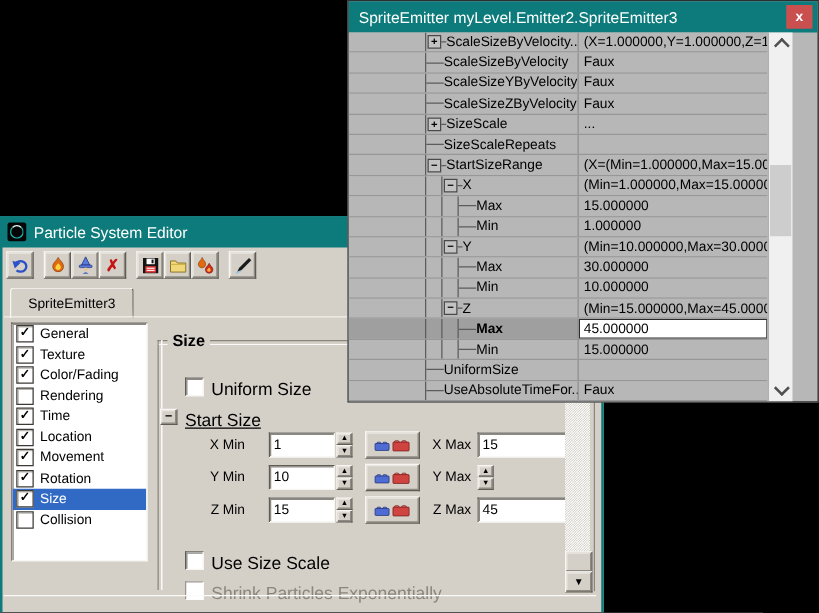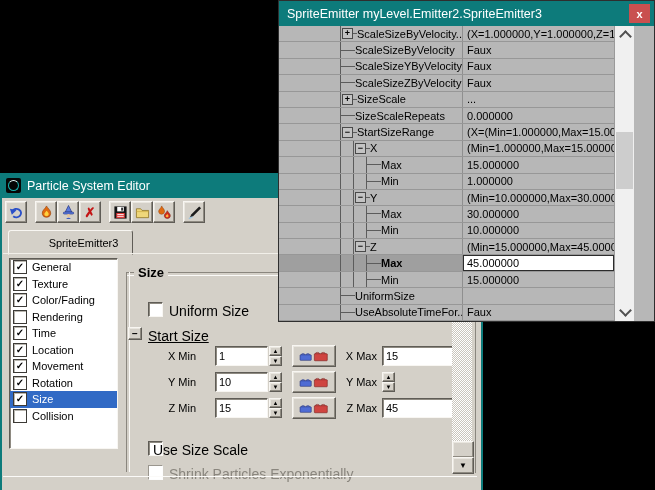--- a/index.html
+++ b/index.html
@@ -26,21 +26,21 @@
          display:flex;align-items:center;justify-content:center;}
   .ulogo i{width:9px;height:9px;border:1.6px solid #17b2ae;border-radius:50%;display:block;
            border-top-color:#e8fdfc;}
   #toolbar{position:absolute;left:5px;top:28px;height:22px;display:flex;align-items:center;}
   .tbtn{width:22px;height:22px;display:flex;align-items:center;justify-content:center;
         padding:0;margin-right:0;}
   .gap{width:8px;}
   .tbtn span{font-size:13px;line-height:13px;}
   #tab{position:absolute;left:8px;top:57px;width:97px;height:23px;background:#d4d0c8;
        border:1px solid;border-color:#f8f6f2 #5f5c56 transparent #f8f6f2;border-radius:3px 3px 0 0;
-       display:flex;align-items:center;justify-content:center;font-size:11px;padding-left:26px;}
+       display:flex;align-items:center;justify-content:center;font-size:11px;}
   #tabedge{position:absolute;left:3px;top:80px;width:474px;height:1px;background:#f1efe9;}
 
   #catlist{position:absolute;left:9px;top:85px;width:107px;height:189px;background:#fff;
            border:1px solid;border-color:#5f5c56 #f8f6f2 #f8f6f2 #5f5c56;
            box-shadow:inset 1px 1px 0 #8e8a81;overflow:hidden;}
   .citem{position:relative;height:16.5px;display:flex;align-items:center;padding-left:3px;}
   .citem .cb{position:relative;flex:0 0 12px;width:12px;height:12px;background:#fff;
              border:1px solid #3c3a36;box-shadow:inset 1px 1px 0 #b9b6af;
              display:flex;align-items:center;justify-content:center;}
   .citem .cb .ck{font-size:10px;font-weight:bold;line-height:9px;margin-top:-1px;}
@@ -332,21 +332,21 @@
           <span class="l2">Z Max</span>
           <div class="edit e2">45</div>
           <div class="spin">
             <b class="raised">▲</b>
             <b class="raised">▼</b>
           </div>
         </div>
       </div>
 
     <span class="cbx" style="left:148px;top:268px;"></span>
-    <span class="lbl" style="left:153px;top:269px;">Use Size Scale</span>
+    <span class="lbl" style="left:169px;top:269px;">Use Size Scale</span>
 
     <span class="cbx dis" style="left:148px;top:292px;"></span>
     <span class="lbl dis-txt" style="left:169px;top:293px;">Shrink Particles Exponentially</span>
 
     <div id="prightedge"></div>
     <div id="pbotedge"></div>
 
     <div id="escroll">
       <div id="ethumb" class="raised"></div>
       <div id="edown" class="raised">
@@ -405,21 +405,20 @@
               <span class="plabel">SizeScale</span>
             </div>
             <div class="pval">...</div>
           </div>
           <div class="prow">
             <div class="pname">
               <div class="pmargin"></div>
               <div class="pdash"></div>
               <span class="plabel">SizeScaleRepeats</span>
             </div>
-            <div class="pval">0.000000</div>
           </div>
           <div class="prow">
             <div class="pname">
               <div class="pmargin"></div>
               <div class="pexp">−</div>
               <div class="pdash short"></div>
               <span class="plabel">StartSizeRange</span>
             </div>
             <div class="pval">(X=(Min=1.000000,Max=15.0000...</div>
           </div>

